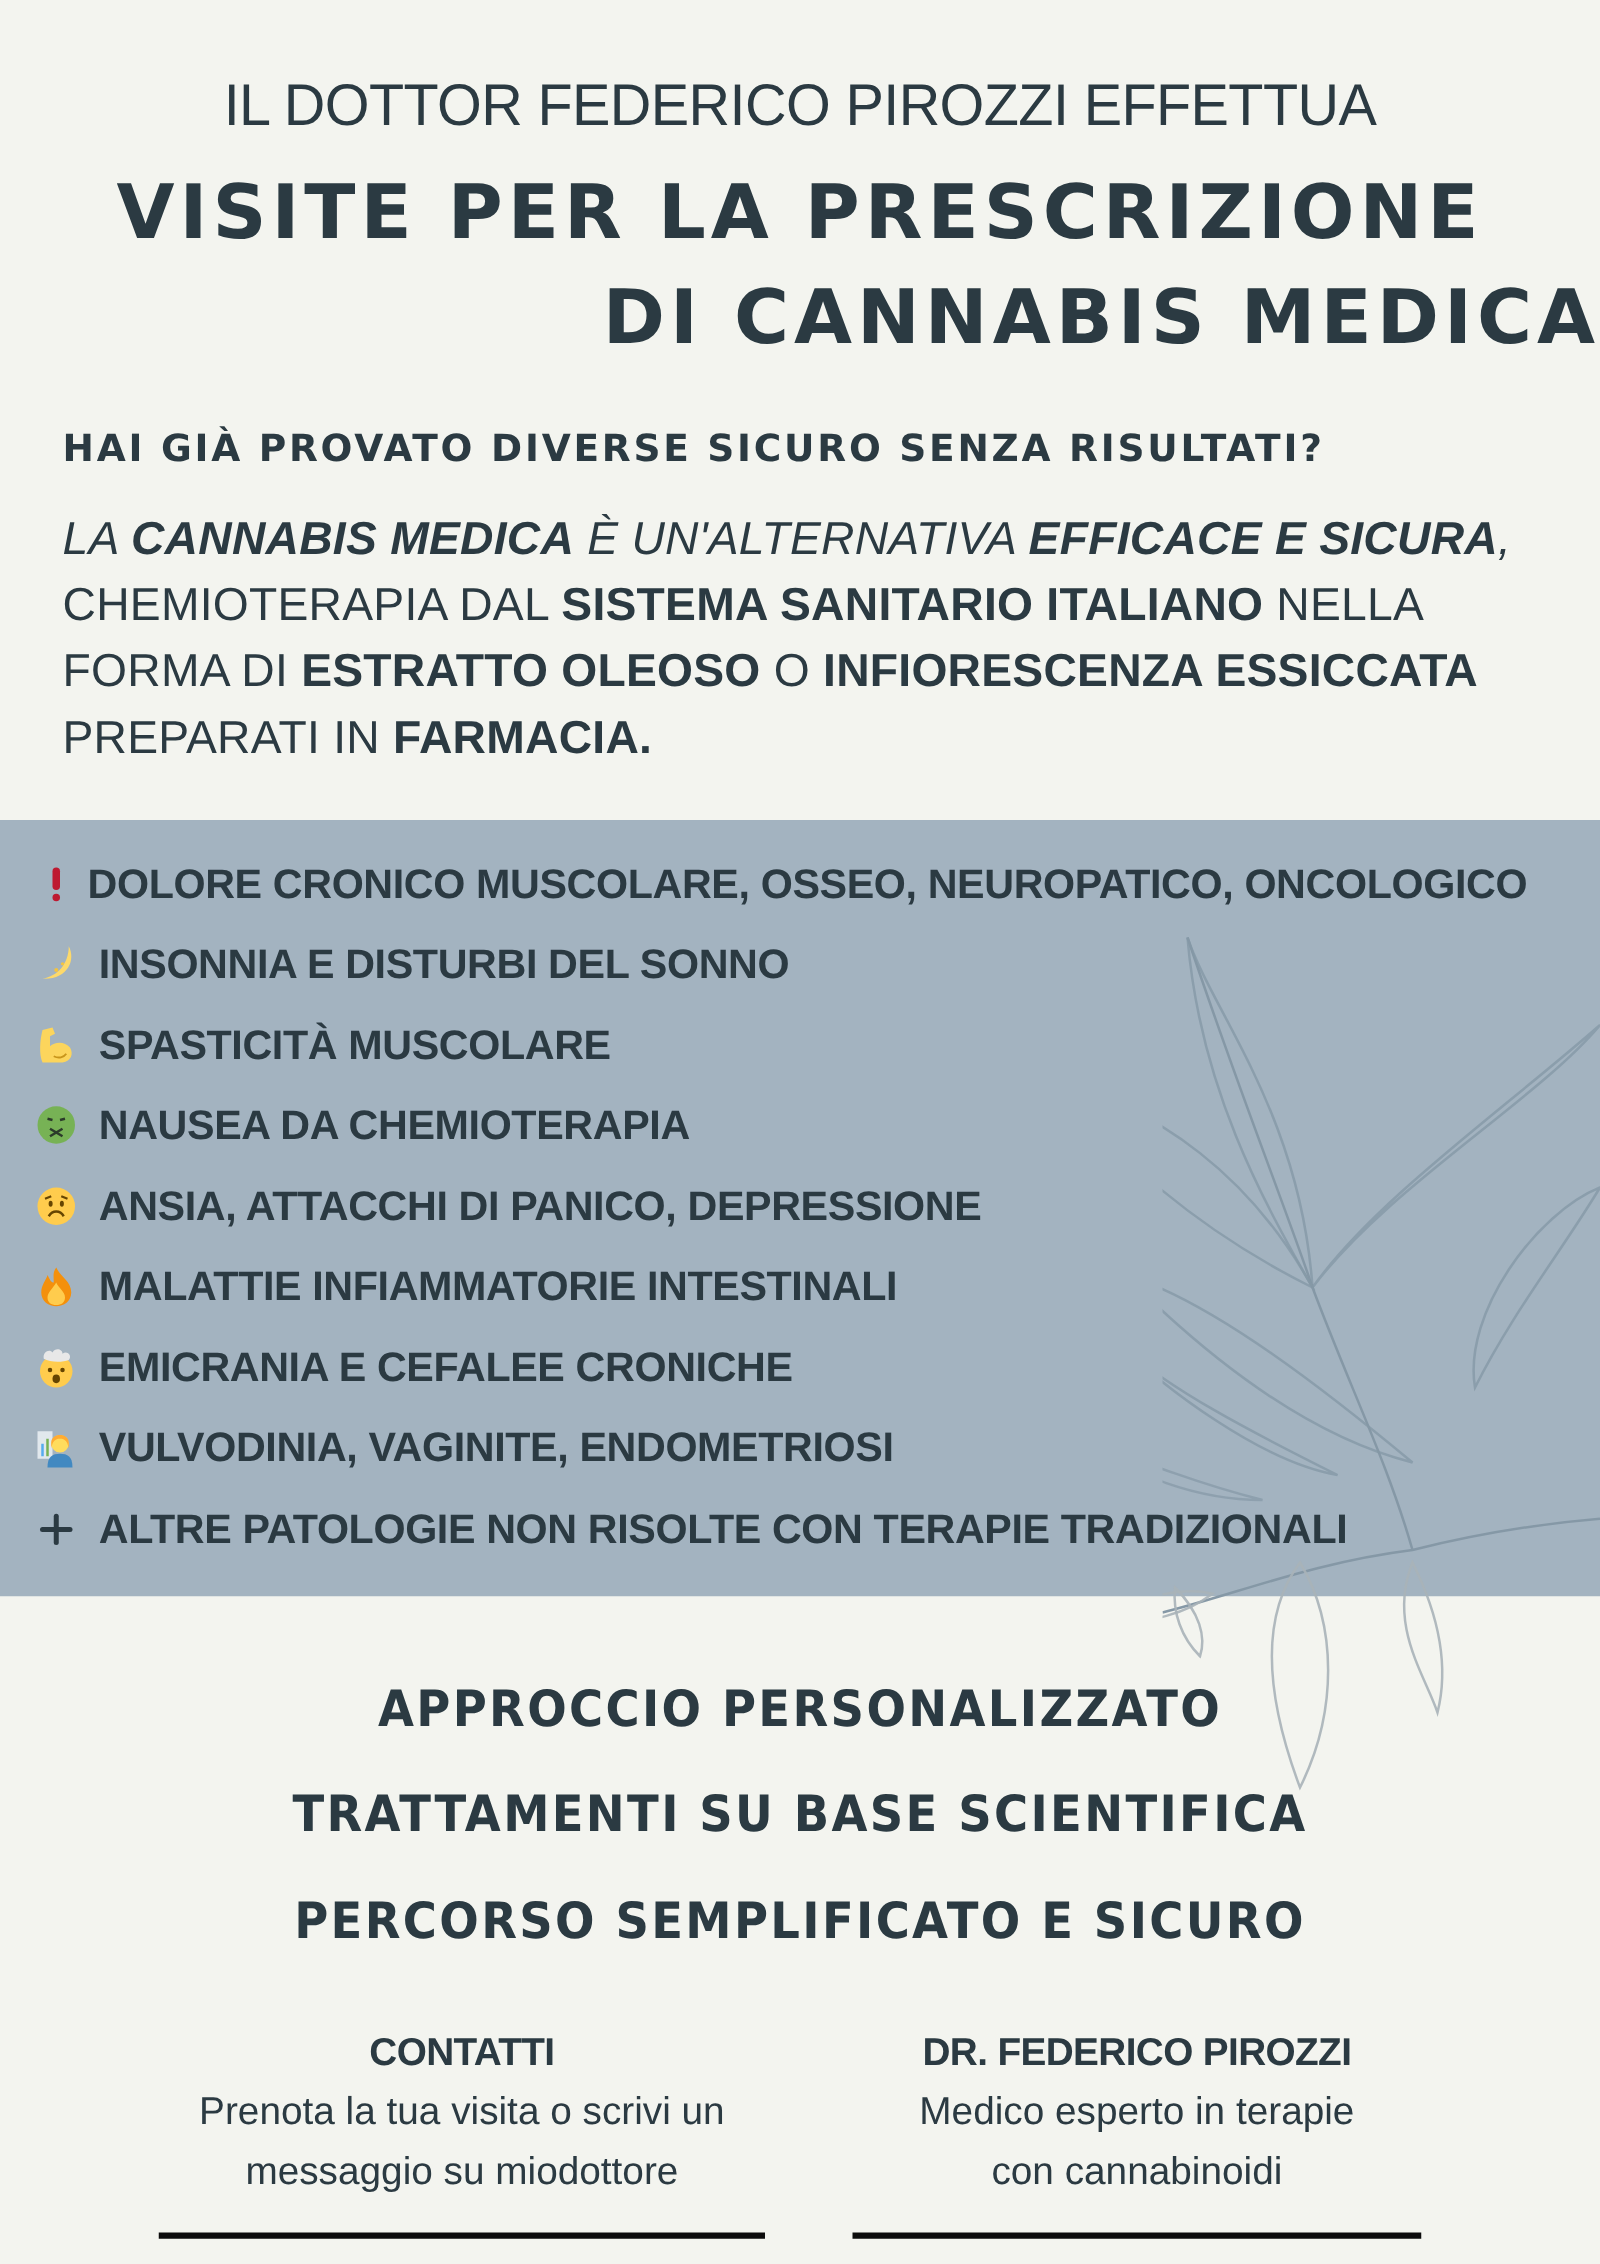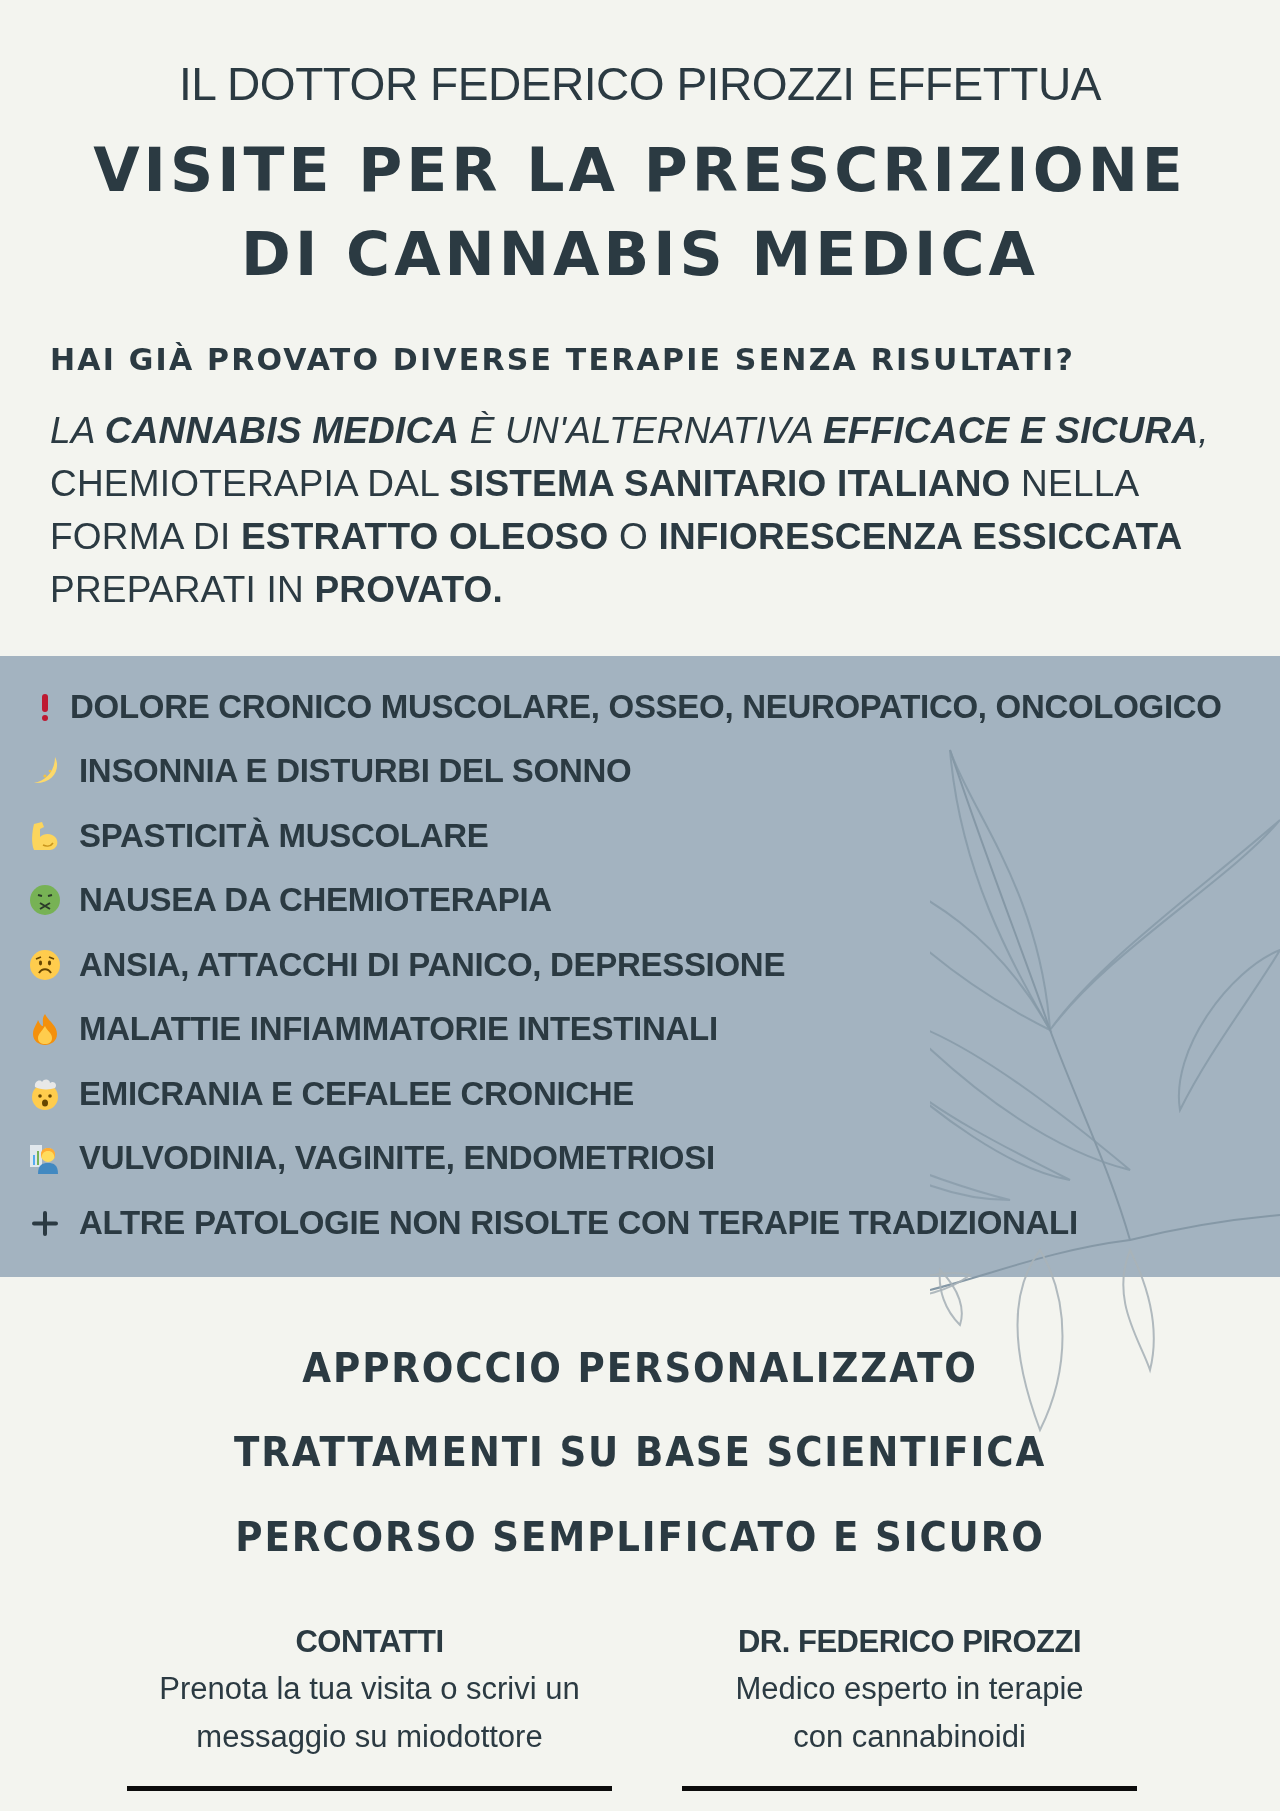--- a/index.html
+++ b/index.html
@@ -8,21 +8,21 @@
     background:#f3f4ef; color:#2b3a42;
     font-family:"Liberation Sans", sans-serif;
   }
   .abs { position:absolute; }
   .center { left:0; width:1280px; text-align:center; }
 
   #intro { top:56px; font-size:47px; font-weight:400; line-height:56px; letter-spacing:-0.5px;
     transform:scaleX(0.98); }
   .hero { font-family:"DejaVu Sans", sans-serif; font-weight:bold; font-size:60px; letter-spacing:4px; line-height:66px; }
   #hero1 { top:137px; }
-  #hero2 { top:221px; }
+  #hero2 { top:221px;text-align:right; }
 
   #question { top:340px; left:50px; font-family:"DejaVu Sans", sans-serif; font-weight:bold;
     font-size:30px; letter-spacing:2.2px; line-height:40px; white-space:nowrap; }
 
   .body-line { left:50px; font-size:37px; line-height:44px; white-space:nowrap; letter-spacing:0.2px; }
   .body-line b { font-weight:bold; }
   #bl1 { top:409px;font-style:italic; } #bl2 { top:462px; } #bl3 { top:515px; } #bl4 { top:568px; }
 
   #band { top:656px; left:0; width:1280px; height:621px; background:#a3b3c0; overflow:hidden; }
   .cond { position:absolute; left:0; height:48px; width:1280px;padding-left:44px; }
@@ -46,26 +46,26 @@
   #ruleL { left:127px; width:485px; top:1786px; }
   #ruleR { left:682px; width:455px; top:1786px; }
 </style>
 </head>
 <body>
 
 <div id="intro" class="abs center">IL DOTTOR FEDERICO PIROZZI EFFETTUA</div>
 <div id="hero1" class="abs center hero">VISITE PER LA PRESCRIZIONE</div>
 <div id="hero2" class="abs center hero">DI CANNABIS MEDICA</div>
 
-<div id="question" class="abs">HAI GIÀ PROVATO DIVERSE TERAPIE SENZA RISULTATI?</div>
+<div id="question" class="abs">HAI GIÀ PROVATO DIVERSE SICURO SENZA RISULTATI?</div>
 
 <div id="bl1" class="abs body-line"><span>LA </span><b>CANNABIS MEDICA</b><span> È UN'ALTERNATIVA </span><b>EFFICACE E SICURA</b><span>,</span></div>
 <div id="bl2" class="abs body-line"><span>CHEMIOTERAPIA DAL </span><b>SISTEMA SANITARIO ITALIANO</b><span> NELLA</span></div>
 <div id="bl3" class="abs body-line"><span>FORMA DI </span><b>ESTRATTO OLEOSO</b><span> O </span><b>INFIORESCENZA ESSICCATA</b></div>
-<div id="bl4" class="abs body-line"><span>PREPARATI IN </span><b>PROVATO.</b></div>
+<div id="bl4" class="abs body-line"><span>PREPARATI IN </span><b>FARMACIA.</b></div>
 
 <div id="band" class="abs">
   <div class="cond first" style="top:30px">
     <span class="ic">
       <svg width="34" height="34" viewBox="0 0 34 34">
           <rect x="14" y="4" width="6" height="18" rx="3" fill="#be1931"></rect>
           <circle cx="17" cy="28" r="3" fill="#be1931"></circle>
         </svg>
     </span>
     <span class="tx">DOLORE CRONICO MUSCOLARE, OSSEO, NEUROPATICO, ONCOLOGICO</span>

